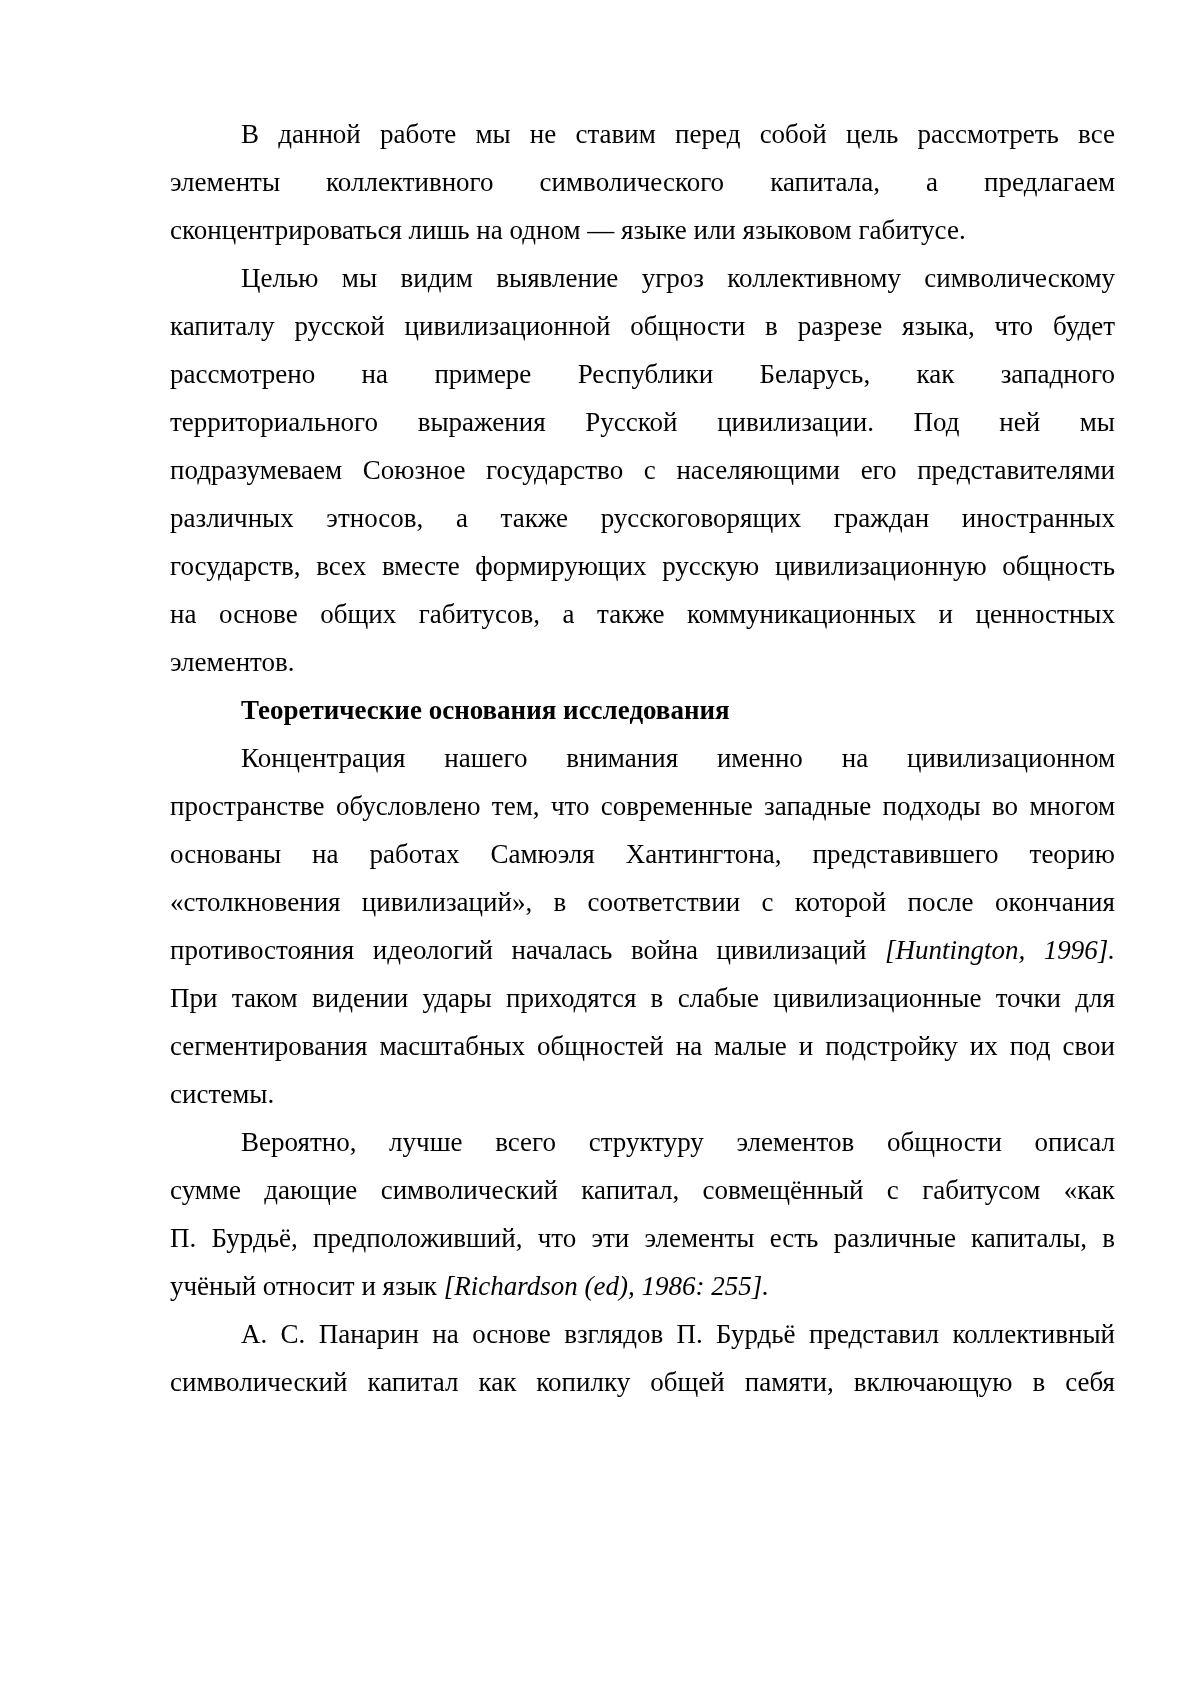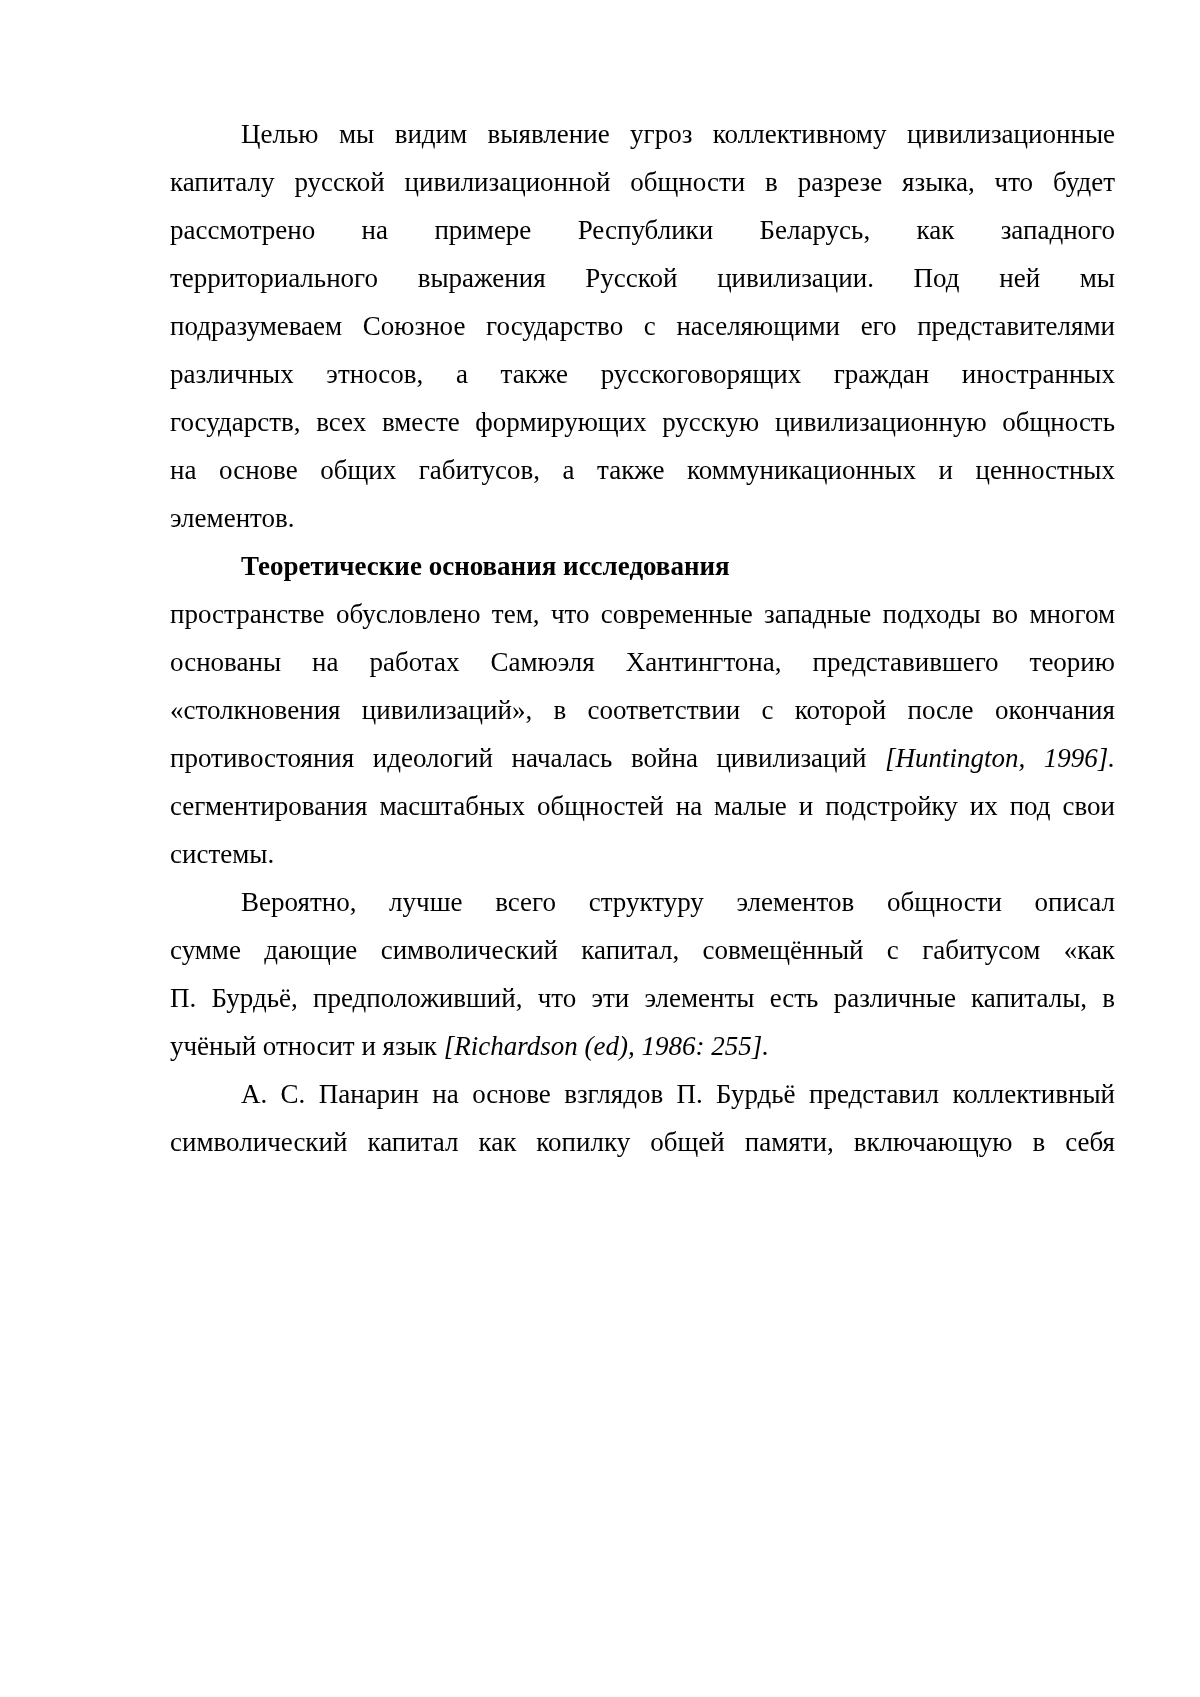--- a/index.html
+++ b/index.html
@@ -48,42 +48,49 @@
   }
   .cite {
     font-style: italic;
   }
 </style>
 </head>
 <body>
 
 <div class="page">
 
+  <div class="para">
+    <div class="line indent">В данной работе мы не ставим перед собой цель рассмотреть все</div>
+    <div class="line">элементы коллективного символического капитала, а предлагаем</div>
+    <div class="line endline">сконцентрироваться лишь на одном — языке или языковом габитусе.</div>
+  </div>
 
   <div class="para">
-    <div class="line indent">Целью мы видим выявление угроз коллективному цивилизационные</div>
+    <div class="line indent">Целью мы видим выявление угроз коллективному символическому</div>
     <div class="line">капиталу русской цивилизационной общности в разрезе языка, что будет</div>
     <div class="line">рассмотрено на примере Республики Беларусь, как западного</div>
     <div class="line">территориального выражения Русской цивилизации. Под ней мы</div>
     <div class="line">подразумеваем Союзное государство с населяющими его представителями</div>
     <div class="line">различных этносов, а также русскоговорящих граждан иностранных</div>
     <div class="line">государств, всех вместе формирующих русскую цивилизационную общность</div>
     <div class="line">на основе общих габитусов, а также коммуникационных и ценностных</div>
     <div class="line endline">элементов.</div>
   </div>
 
   <div class="para">
     <div class="line heading indent">Теоретические основания исследования</div>
   </div>
 
   <div class="para">
+    <div class="line indent">Концентрация нашего внимания именно на цивилизационном</div>
     <div class="line">пространстве обусловлено тем, что современные западные подходы во многом</div>
     <div class="line">основаны на работах Самюэля Хантингтона, представившего теорию</div>
     <div class="line">«столкновения цивилизаций», в соответствии с которой после окончания</div>
     <div class="line"><span>противостояния идеологий началась война цивилизаций </span><span class="cite">[Huntington, 1996].</span></div>
+    <div class="line">При таком видении удары приходятся в слабые цивилизационные точки для</div>
     <div class="line">сегментирования масштабных общностей на малые и подстройку их под свои</div>
     <div class="line endline">системы.</div>
   </div>
 
   <div class="para">
     <div class="line indent">Вероятно, лучше всего структуру элементов общности описал</div>
     <div class="line">сумме дающие символический капитал, совмещённый с габитусом «как</div>
     <div class="line">П. Бурдьё, предположивший, что эти элементы есть различные капиталы, в</div>
     <div class="line endline"><span>учёный относит и язык </span><span class="cite">[Richardson (ed), 1986: 255].</span></div>
   </div>

